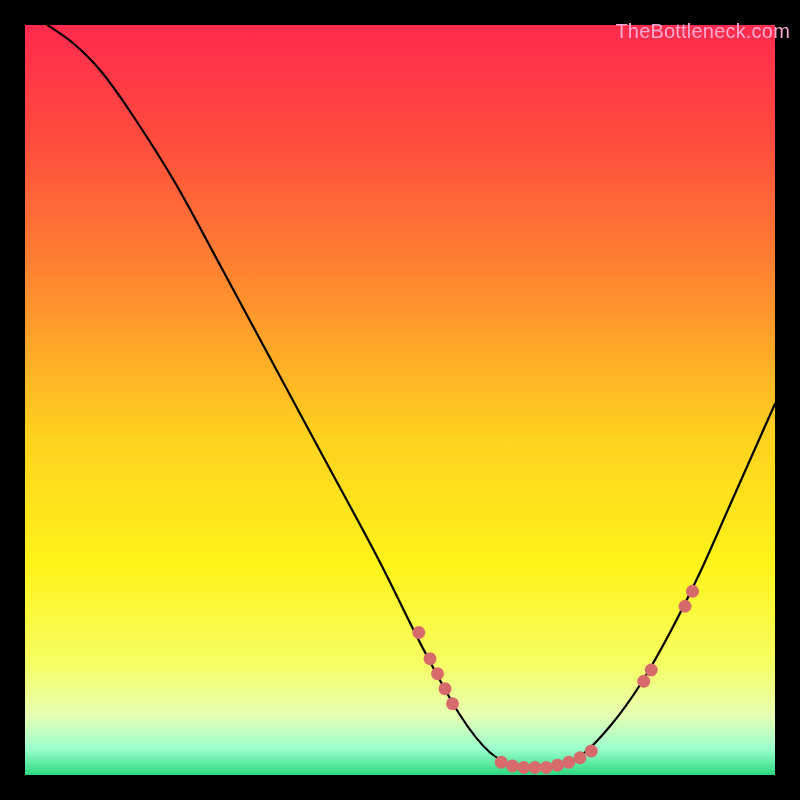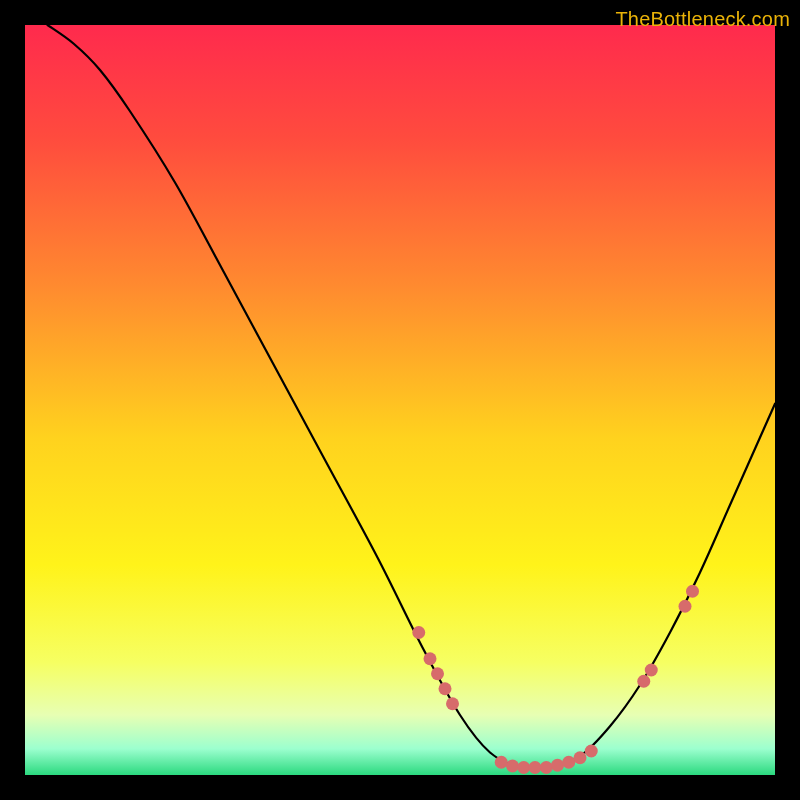--- a/index.html
+++ b/index.html
@@ -37,23 +37,23 @@
   .dots {
     position: absolute;
     left: 0;
     top: 0;
     width: 100%;
     height: 100%;
     pointer-events: none;
   }
   .attribution {
     position: absolute;
-    top: 8px;
+    top: 20px;
     right: 10px;
-    color: #eab308;
+    color: #f9a8d4;
     font-size: 20px;
     letter-spacing: 0.2px;
   }
 </style>
 </head>
 <body>
 
 <div class="frame">
   <svg class="gradient" viewBox="0 0 750 750" preserveAspectRatio="none">
     <defs>

